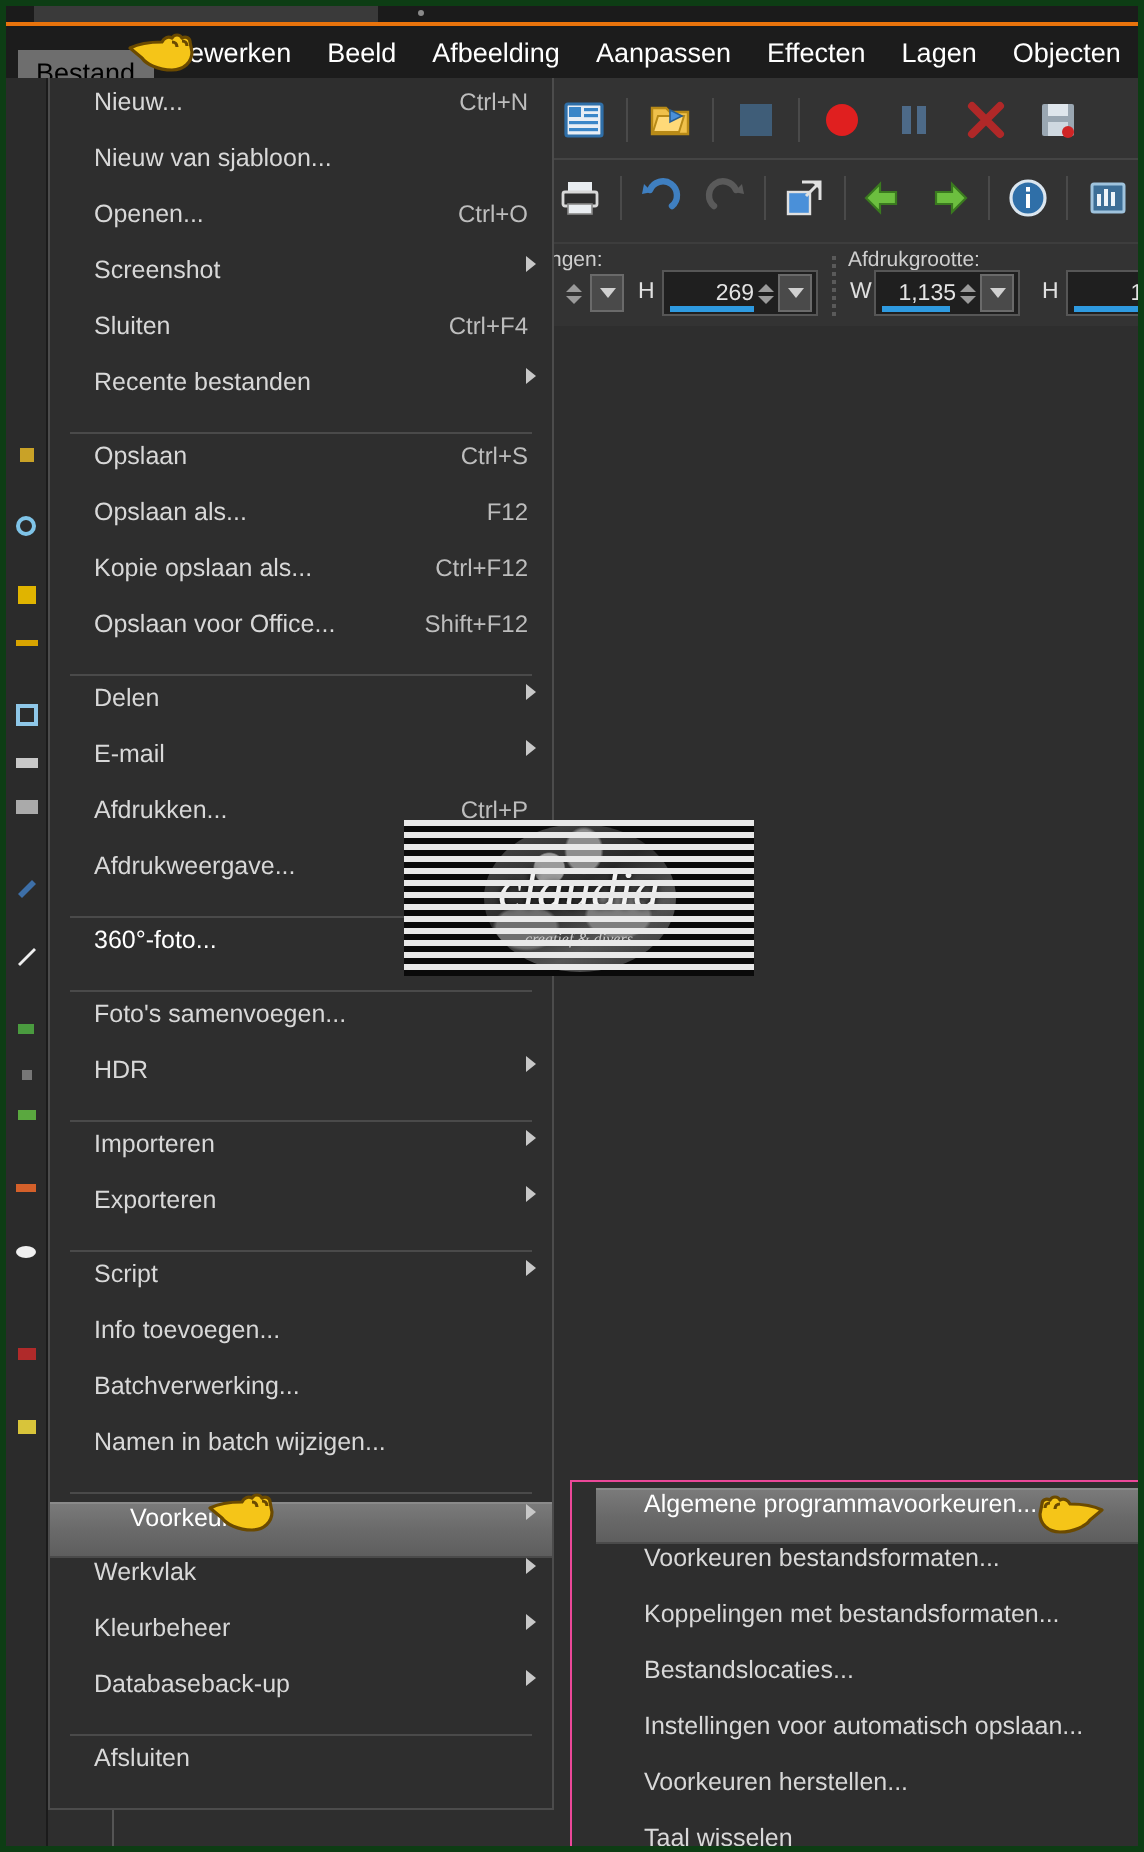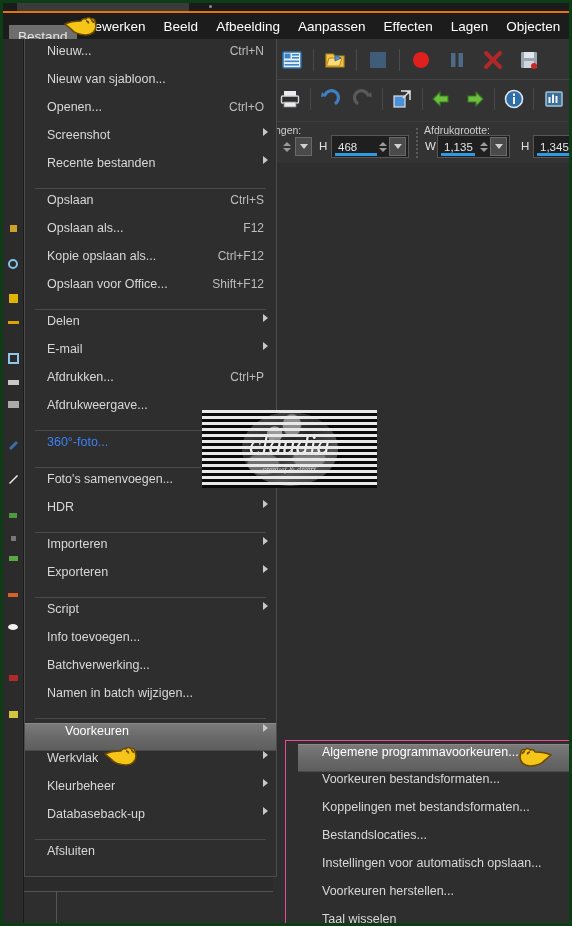--- a/index.html
+++ b/index.html
@@ -54,21 +54,21 @@
   }
   .menubar .mi {
     color: #ffffff;
     font-size: 13.5px;
     padding: 3px 9px;
     white-space: nowrap;
     line-height: 18px;
   }
   .menubar .mi.active {
     background: #6e6e6e;
-    color: #e5e5e5;
+    color: #000000;
     margin-top: 20px;
   }
 
   
   .toolpanel {
     position: absolute; left: 270px; top: 36px; width: 296px; height: 82px;
     background: #333333;
     border-left: 1px solid #3d3d3d;
   }
   .toolrow {
@@ -85,20 +85,21 @@
   }
   .tb-sep {
     width: 1px; height: 22px; background: #4a4a4a; margin: 0 3px;
   }
 
   
   .optionsbar {
     position: absolute; left: 270px; top: 118px; width: 296px; height: 42px;
     background: #333333;
     border-top: 1px solid #3d3d3d;
+    text-align: right;
   }
   .opt-label {
     position: absolute;
     color: #cfcfcf; font-size: 10.5px;
     white-space: nowrap;
   }
   .spinbox {
     position: absolute;
     height: 23px;
     background: #1f1f1f;
@@ -175,21 +176,21 @@
   }
   .mrow .acc {
     margin-left: auto; color: #bdbdbd; font-size: 12px; padding-right: 4px;
   }
   .mrow .arrow {
     margin-left: auto;
     width: 0; height: 0;
     border-top: 4px solid transparent; border-bottom: 4px solid transparent;
     border-left: 5px solid #c8c8c8;
   }
-  .mrow.disabled .lbl { color: #3b82f6; }
+  .mrow.disabled .lbl { color: #ffffff; }
   .mrow.hl {
     background: linear-gradient(to bottom, #7a7a7a, #6a6a6a 50%, #5e5e5e);
     border-top: 1px solid #8a8a8a;
     border-bottom: 1px solid #4a4a4a;
     padding-left: 40px;
   }
   .mrow.hl .lbl { color: #ffffff; }
   .msep {
     height: 1px; background: #4a4a4a; margin: 4px 10px 4px 10px;
   }
@@ -415,21 +416,21 @@
       <div class="spin-arrows" style="position:absolute; left:8px; top:14px;">
           <i class="up"></i>
           <i class="dn"></i>
         </div>
       <div class="dropbtn" style="position:absolute; left:22px; top:15px;">
           <i></i>
         </div>
 
       <div class="opt-label" style="left:46px; top:18px; font-size:11.5px; color:#e0e0e0;">H</div>
       <div class="spinbox" style="left:58px; top:13px; width:78px;">
-        <span class="val">468</span>
+        <span class="val">269</span>
         <div class="bluebar" style="width:42px;"></div>
         <div class="spin-arrows">
             <i class="up"></i>
             <i class="dn"></i>
           </div>
         <div class="dropbtn">
             <i></i>
           </div>
       </div>
 
@@ -520,20 +521,24 @@
           <span class="lbl">Nieuw van sjabloon...</span>
         </div>
         <div class="mrow has-acc">
           <span class="lbl">Openen...</span>
           <span class="acc">Ctrl+O</span>
         </div>
         <div class="mrow">
           <span class="lbl">Screenshot</span>
           <span class="arrow"></span>
         </div>
+        <div class="mrow has-acc">
+          <span class="lbl">Sluiten</span>
+          <span class="acc">Ctrl+F4</span>
+        </div>
         <div class="mrow">
           <span class="lbl">Recente bestanden</span>
           <span class="arrow"></span>
         </div>
         <div class="msep"></div>
         <div class="mrow has-acc">
           <span class="lbl">Opslaan</span>
           <span class="acc">Ctrl+S</span>
         </div>
         <div class="mrow has-acc">

